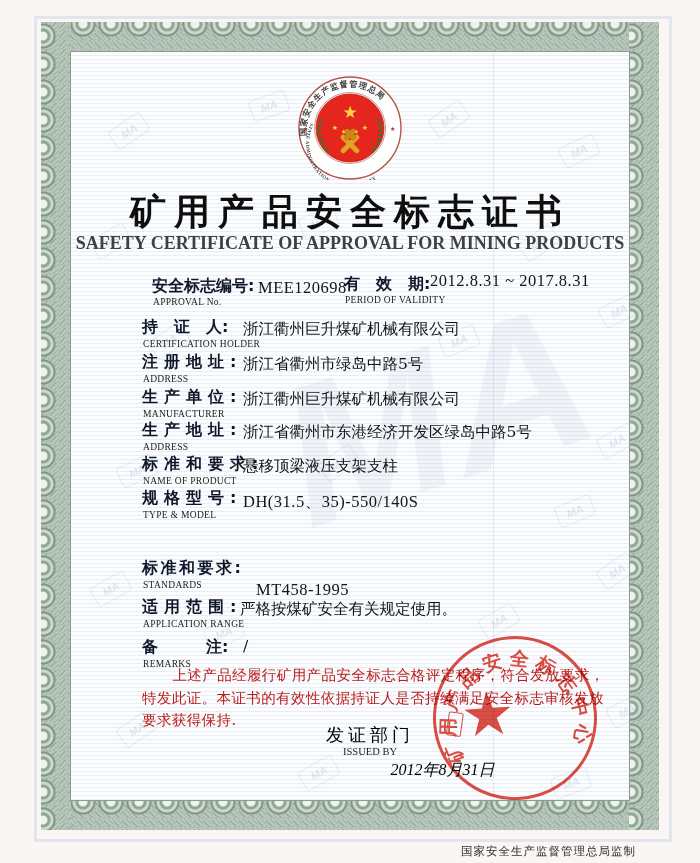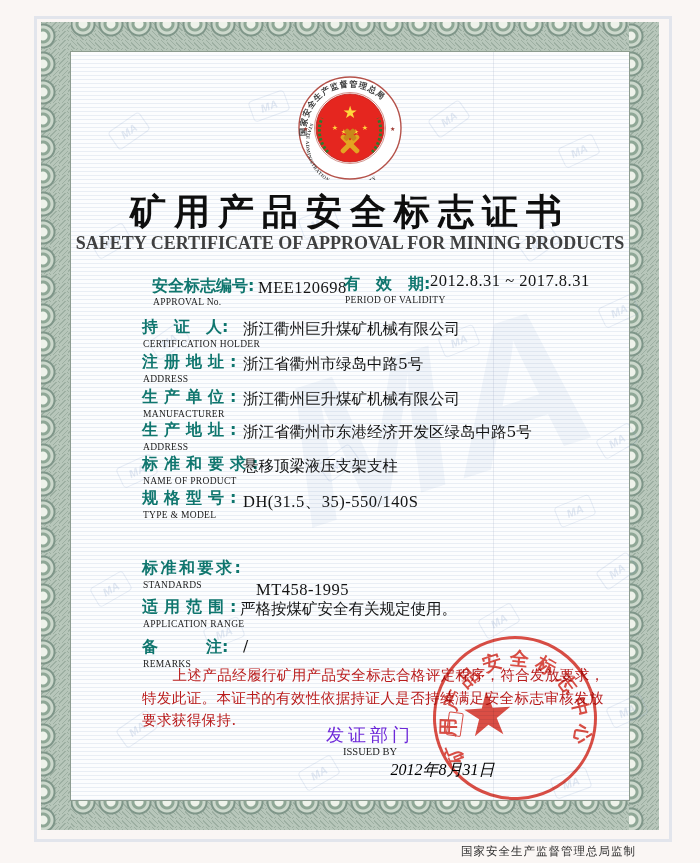--- a/index.html
+++ b/index.html
@@ -40,32 +40,32 @@
   .wm-big{position:absolute;left:280px;top:300px;font:italic bold 200px "Liberation Sans",sans-serif;
     color:rgba(125,155,200,.09);transform:rotate(-18deg);pointer-events:none;}
   
   .emblem{position:absolute;left:298px;top:76px;width:104px;height:104px;}
   
   .title{position:absolute;left:0;top:188px;width:700px;text-align:center;
     font-family:"DejaVu Serif",serif;font-weight:bold;font-size:36px;letter-spacing:8px;color:#0e0e0e;}
   .subtitle{position:absolute;left:0;top:233px;width:700px;text-align:center;
     font-family:"Liberation Serif",serif;font-weight:bold;font-size:18px;color:#404040;}
   
-  .lbl{position:absolute;font-family:"DejaVu Sans",sans-serif;font-weight:bold;font-size:16px;color:#0f766e;white-space:nowrap;}
+  .lbl{position:absolute;font-family:"DejaVu Sans",sans-serif;font-weight:bold;font-size:16px;color:#0f172a;white-space:nowrap;}
   .sp6{letter-spacing:6px;}
   .sp3{letter-spacing:2.5px;}
   .sub{position:absolute;font-family:"Liberation Serif",serif;font-size:9.5px;color:#1b1b1b;letter-spacing:.3px;white-space:nowrap;}
   .val{position:absolute;font-family:"DejaVu Serif",serif;font-size:15.5px;color:#141414;white-space:nowrap;}
   .val-lat{font-family:"Liberation Serif",serif;font-size:16.5px;letter-spacing:.5px;}
   
   .statement{position:absolute;left:142px;top:664px;width:474px;
     font-family:"DejaVu Serif",serif;font-size:14.5px;line-height:22.5px;color:#b91c1c;
     text-indent:2.1em;letter-spacing:.4px;}
   .issuer-cn{position:absolute;left:285px;top:723px;width:170px;text-align:center;
-    font-family:"DejaVu Sans",sans-serif;font-size:18px;letter-spacing:4px;color:#6d28d9;}
+    font-family:"DejaVu Sans",sans-serif;font-size:18px;letter-spacing:4px;color:#000000;}
   .issuer-en{position:absolute;left:285px;top:746px;width:170px;text-align:center;
     font-family:"Liberation Serif",serif;font-size:10.5px;color:#1b1b1b;}
   .issue-date{position:absolute;left:360px;top:760px;width:165px;text-align:center;
     font-family:"Liberation Serif",serif;font-size:16px;color:#000000;font-style:italic;}
   
   .stamp{position:absolute;left:433px;top:636px;width:164px;height:164px;
     mix-blend-mode:multiply;opacity:.88;transform:rotate(-4deg);}
   .stamp-ring{position:absolute;inset:0;border:3.5px solid #d9352b;border-radius:50%;}
   .stamp-star{position:absolute;left:28px;top:46px;font-size:60px;color:#d9352b;
     font-family:"DejaVu Sans",sans-serif;line-height:60px;}

